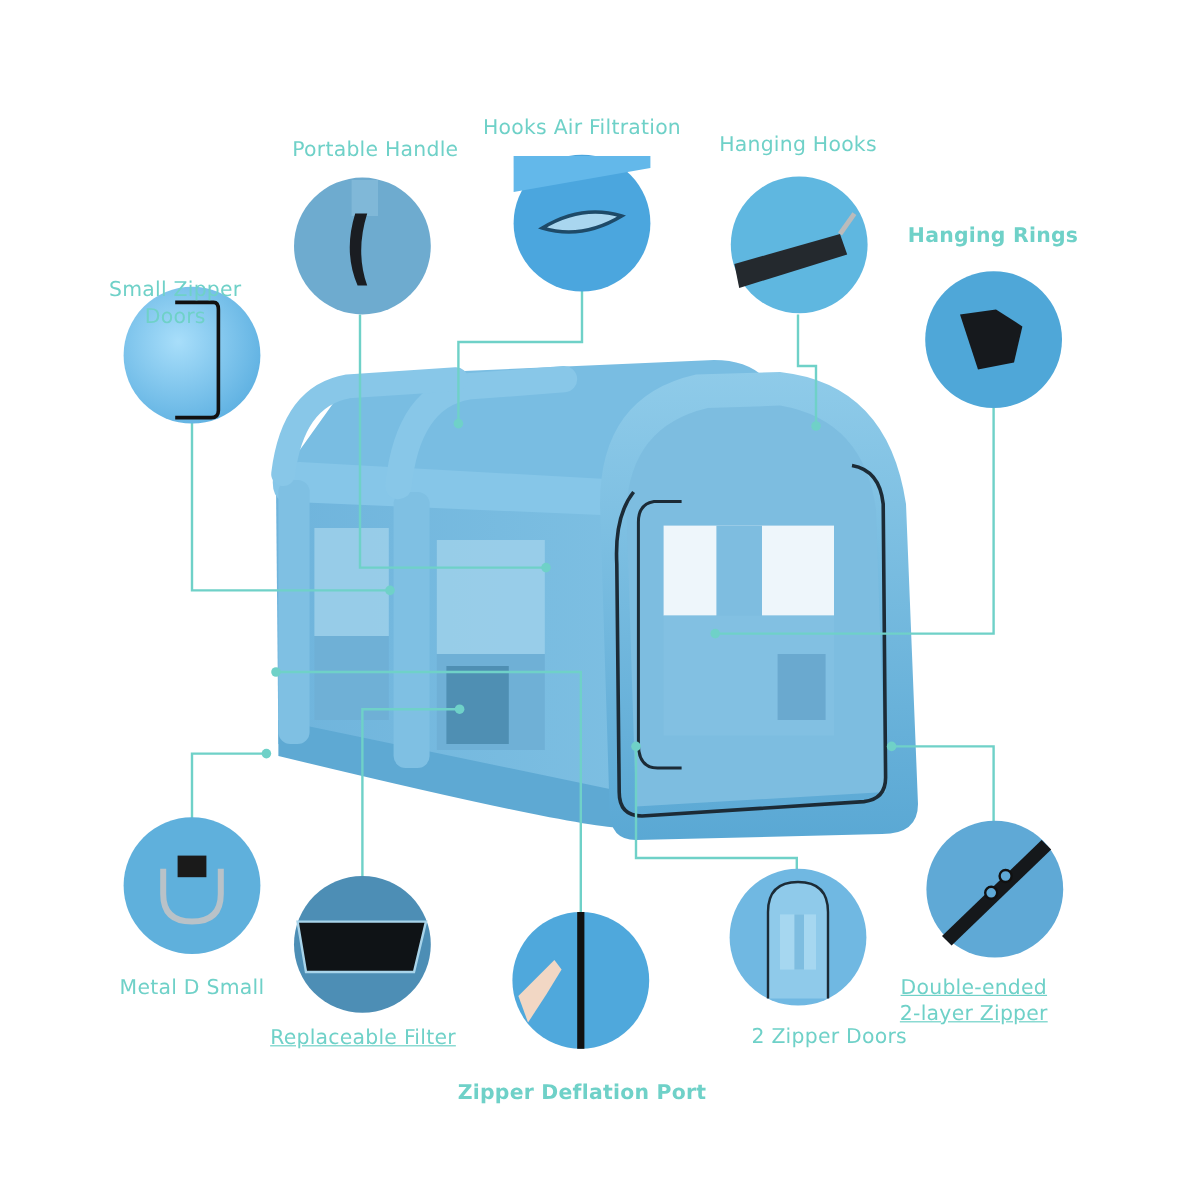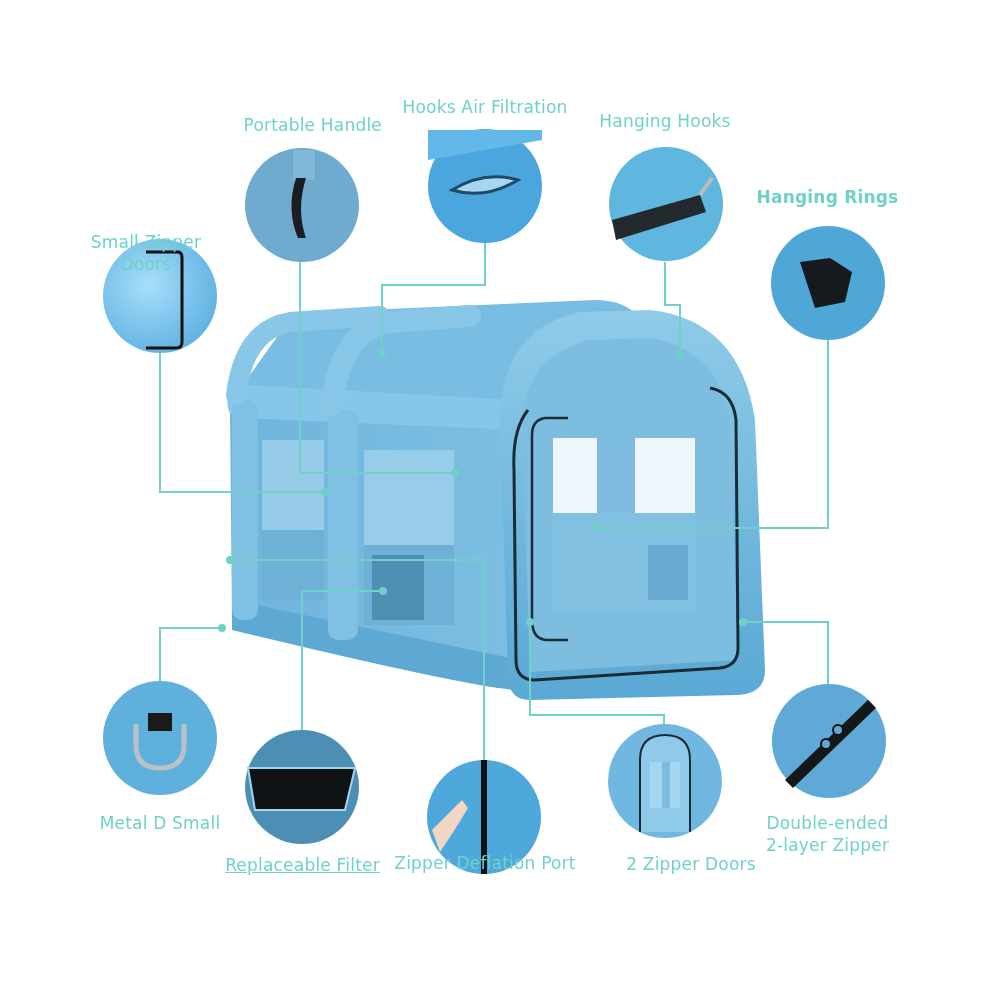--- a/index.html
+++ b/index.html
@@ -163,22 +163,22 @@
 </div>
 <div class="label" style="left:755px;top:186px;width:145px;font-weight:bold;">
   <div>Hanging Rings</div>
 </div>
 <div class="label" style="left:95px;top:812px;width:130px;">
   <div>Metal D Small</div>
 </div>
 <div class="label" style="left:215px;top:854px;width:175px;text-decoration:underline;">
   <div>Replaceable Filter</div>
 </div>
-<div class="label" style="left:380px;top:852px;width:210px;">
+<div class="label" style="left:380px;top:900px;width:210px;font-weight:bold;">
   <div>Zipper Deflation Port</div>
 </div>
 <div class="label" style="left:595px;top:853px;width:140px;margin-left:26px;">
   <div>2 Zipper Doors</div>
 </div>
-<div class="label" style="left:755px;top:812px;width:145px;">
+<div class="label" style="left:739px;top:812px;width:145px;text-decoration:underline;">
   <div>Double-ended</div>
   <div>2-layer Zipper</div>
 </div>
 
 </body></html>

